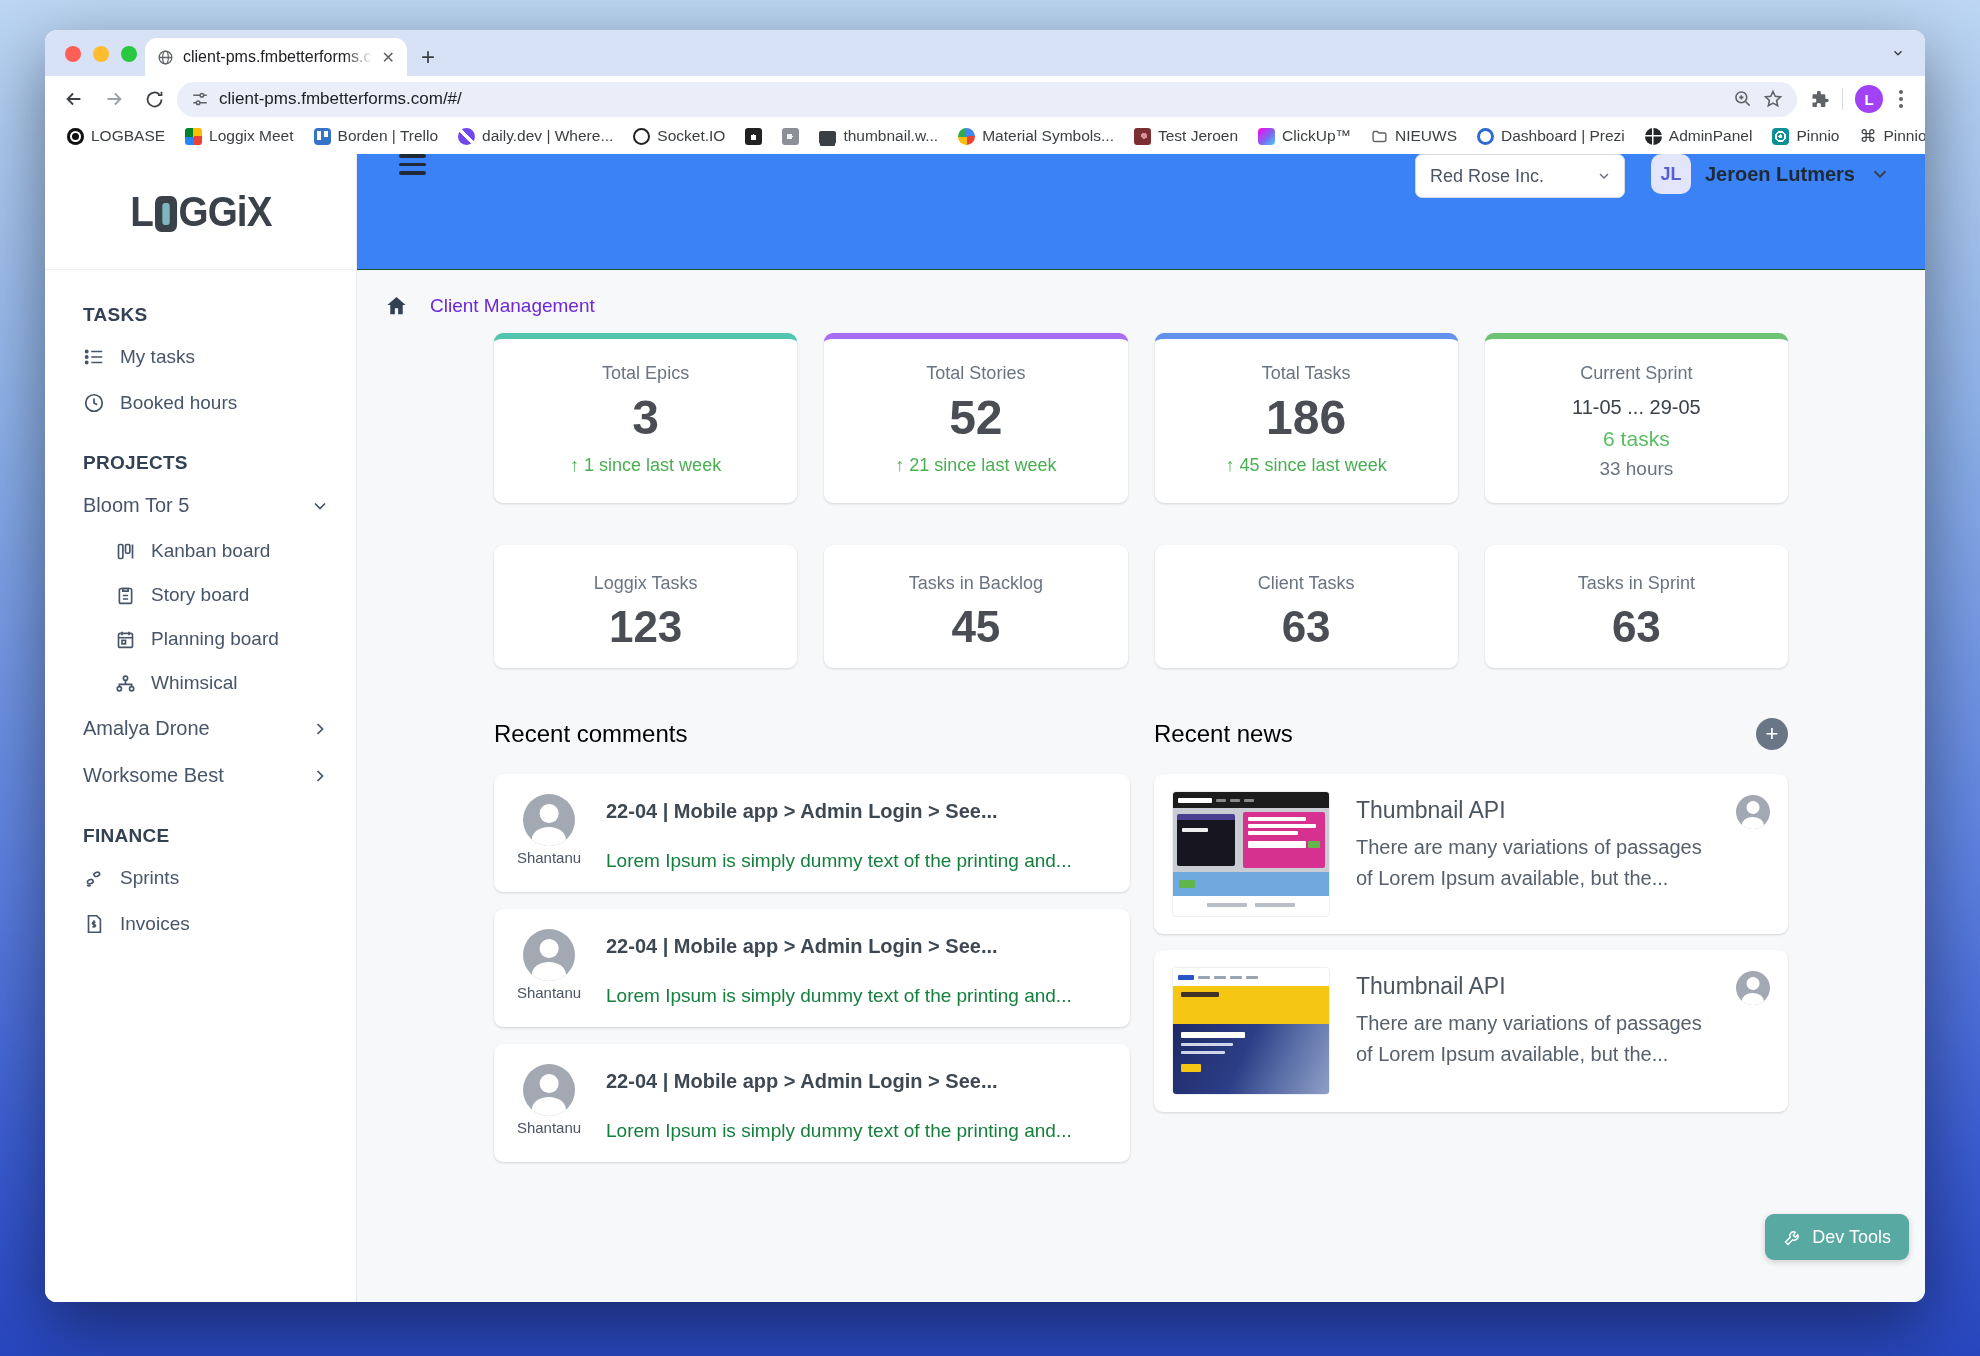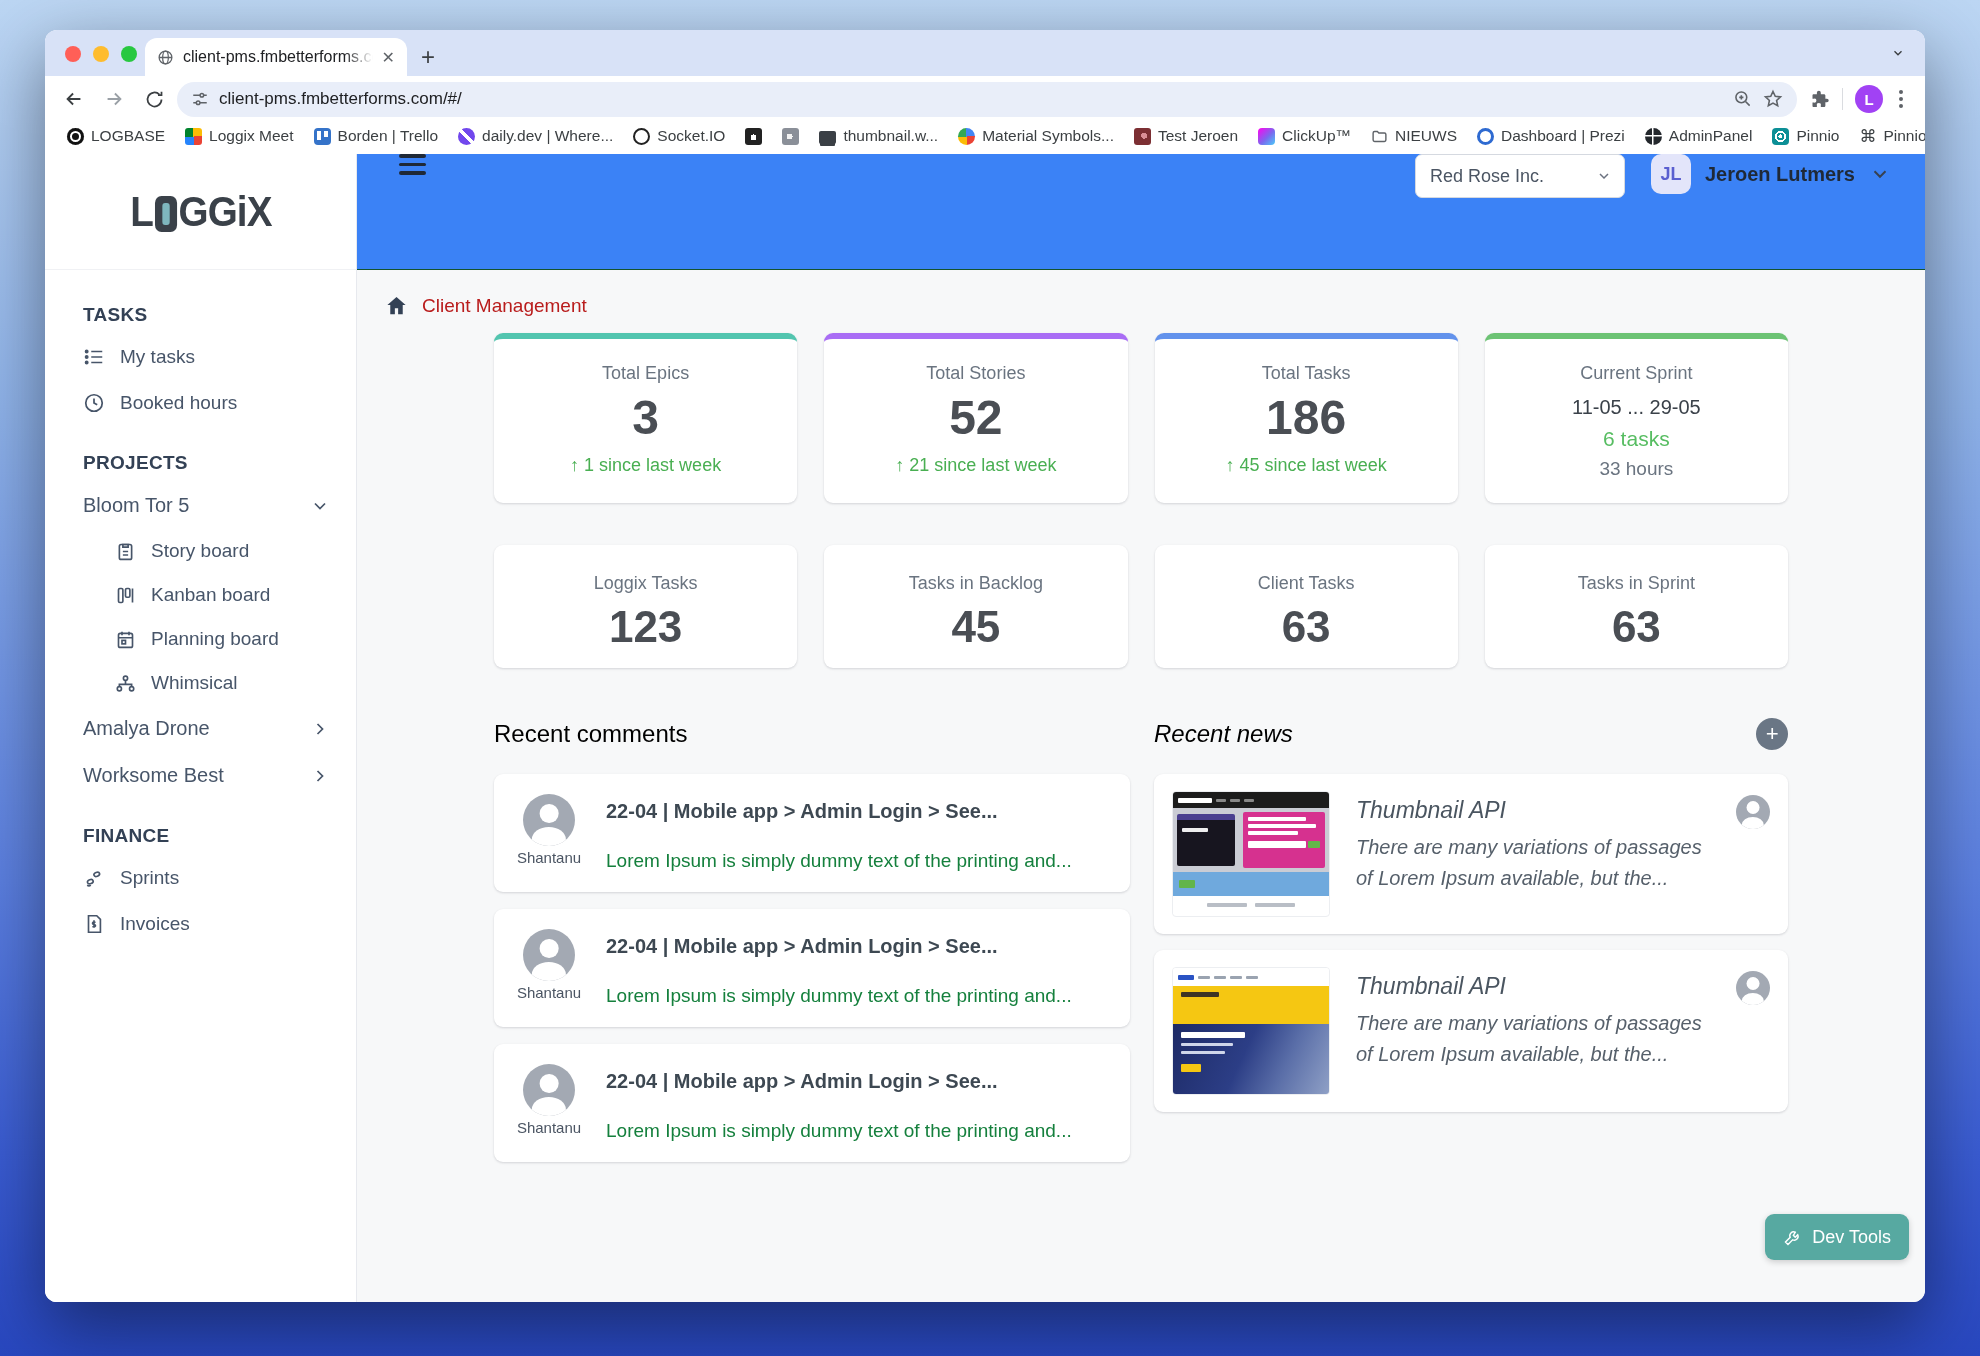--- a/index.html
+++ b/index.html
@@ -84,39 +84,39 @@
   .hamburger i { width:27px; height:3.5px; background:#1f2937; border-radius:2px; }
   .hdr-spring { flex:1; }
   .select { width:210px; height:44px; border:1px solid #d5d9e0; border-radius:7px; background:#fff;
     display:flex; align-items:center; justify-content:space-between; padding:0 12px 0 14px; font-size:18px; color:#4b5563; }
   .user { display:flex; align-items:center; gap:14px; margin-left:26px; }
   .user-avatar { width:40px; height:40px; border-radius:10px; background:#e3e5fa; color:#5a5fd0;
     font-size:18px; font-weight:700; display:flex; align-items:center; justify-content:center; }
   .user-name { font-size:20px; font-weight:700; color:#1f2937; }
 
   .content { flex:1; padding-top:24px; overflow:hidden; position:relative; }
-  .breadcrumb { display:flex; align-items:center; gap:14px; padding-left:28px; font-size:19px; color:#b91c1c; font-weight:500; }
+  .breadcrumb { display:flex; align-items:center; gap:22px; padding-left:28px; font-size:19px; color:#6d28d9; font-weight:500; }
   .main-col { width:1294px; margin:16px auto 0; }
 
   .grid4 { display:grid; grid-template-columns:repeat(4,1fr); gap:27px; }
   .card { background:#fff; border-radius:9px; box-shadow:0 1px 3px rgba(16,24,40,.10),0 1px 2px rgba(16,24,40,.06); }
   .stat1 { height:170px; border-top:6px solid transparent; text-align:center; padding-top:24px; }
   .stat-label { font-size:18px; color:#6a7480; }
   .stat-value { font-size:48px; font-weight:800; color:#4a4e54; margin-top:6px; }
   .stat-delta { margin-top:10px; font-size:18px; color:#49af52; display:flex; justify-content:center; gap:5px; }
   .sprint-range { font-size:20px; color:#3a4149; margin-top:12px; }
   .sprint-tasks { font-size:21px; color:#57bd62; margin-top:8px; }
   .sprint-hours { font-size:19px; color:#6a7480; margin-top:7px; }
   .grid4.row2 { margin-top:42px; }
   .stat2 { height:123px; text-align:center; padding-top:28px; }
   .stat2 .stat-value { font-size:44px; margin-top:8px; }
 
   .sections { display:flex; gap:24px; margin-top:48px; }
   .col-comments { width:636px; }
-  .col-news { flex:1;font-style:italic; }
+  .col-news { flex:1; }
   .sec-head { display:flex; align-items:center; justify-content:space-between; height:36px; margin-bottom:22px; }
   .sec-head h2 { font-size:24px; font-weight:500; color:#000000; }
   .add-btn { width:32px; height:32px; border-radius:50%; background:#6a7685; color:#fff; font-size:22px;
     display:flex; align-items:center; justify-content:center; line-height:0; }
 
   .comment-card { display:flex; gap:24px; padding:20px 22px; margin-bottom:17px; min-height:112px; }
   .c-avatar-col { width:66px; text-align:center; }
   .person { width:52px; height:52px; margin:0 auto; background:#a3a9b3; border-radius:50%; position:relative; overflow:hidden; }
   .person::before { content:""; position:absolute; top:20%; left:50%; transform:translateX(-50%); width:36%; height:36%; background:#fff; border-radius:50%; }
   .person::after { content:""; position:absolute; top:64%; left:50%; transform:translateX(-50%); width:66%; height:48%; background:#fff; border-radius:50% 50% 0 0; }
@@ -352,33 +352,33 @@
 
           <div class="sec-title">PROJECTS</div>
           <div class="proj-head">
             <span>Bloom Tor 5</span>
             <svg width="20" height="20" viewBox="0 0 24 24" fill="none" stroke="#475569" stroke-width="2.1">
                 <polyline points="6 9 12 15 18 9"></polyline>
               </svg>
           </div>
           <div class="proj-child">
             <svg width="21" height="21" viewBox="0 0 24 24" fill="none" stroke="#475569" stroke-width="1.9">
+                <rect x="4" y="4" width="5" height="16" rx="1.5"></rect>
+                <rect x="12" y="4" width="5" height="10" rx="1.5"></rect>
+                <path d="M20 4v16"></path>
+              </svg>
+            <span>Kanban board</span>
+          </div>
+          <div class="proj-child">
+            <svg width="21" height="21" viewBox="0 0 24 24" fill="none" stroke="#475569" stroke-width="1.9">
                 <rect x="5" y="4" width="14" height="17" rx="2"></rect>
                 <path d="M9 4h6v3H9z"></path>
                 <path d="M9 12h6M9 16h6"></path>
               </svg>
             <span>Story board</span>
-          </div>
-          <div class="proj-child">
-            <svg width="21" height="21" viewBox="0 0 24 24" fill="none" stroke="#475569" stroke-width="1.9">
-                <rect x="4" y="4" width="5" height="16" rx="1.5"></rect>
-                <rect x="12" y="4" width="5" height="10" rx="1.5"></rect>
-                <path d="M20 4v16"></path>
-              </svg>
-            <span>Kanban board</span>
           </div>
           <div class="proj-child">
             <svg width="21" height="21" viewBox="0 0 24 24" fill="none" stroke="#475569" stroke-width="1.9">
                 <rect x="4" y="5" width="16" height="16" rx="2"></rect>
                 <path d="M8 3v4M16 3v4M4 10h16"></path>
                 <rect x="8" y="13" width="4" height="4"></rect>
               </svg>
             <span>Planning board</span>
           </div>
           <div class="proj-child">

